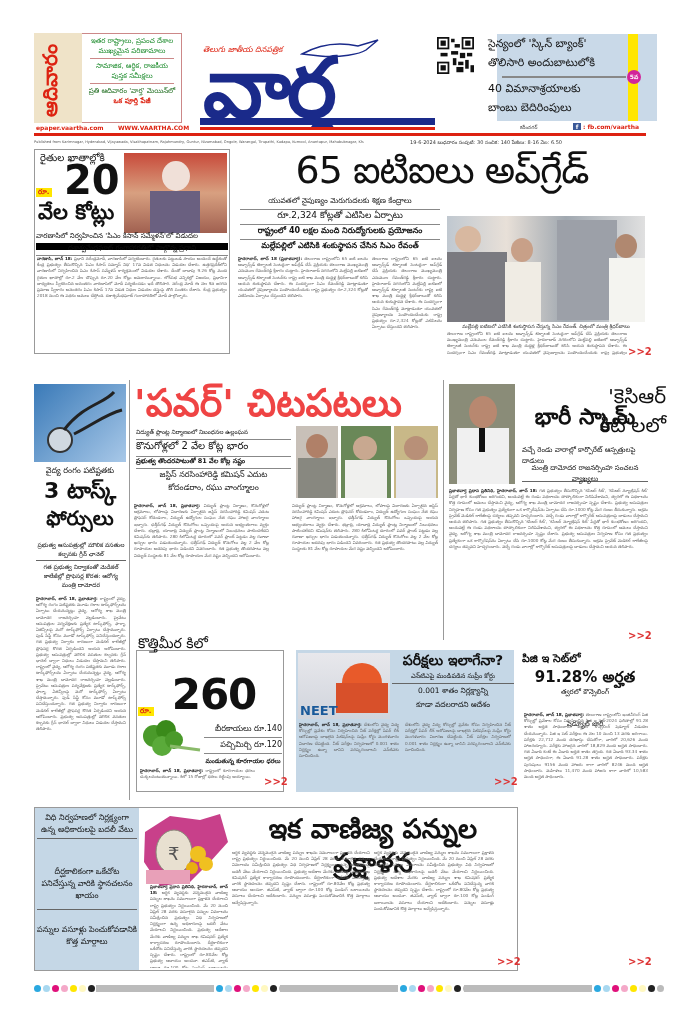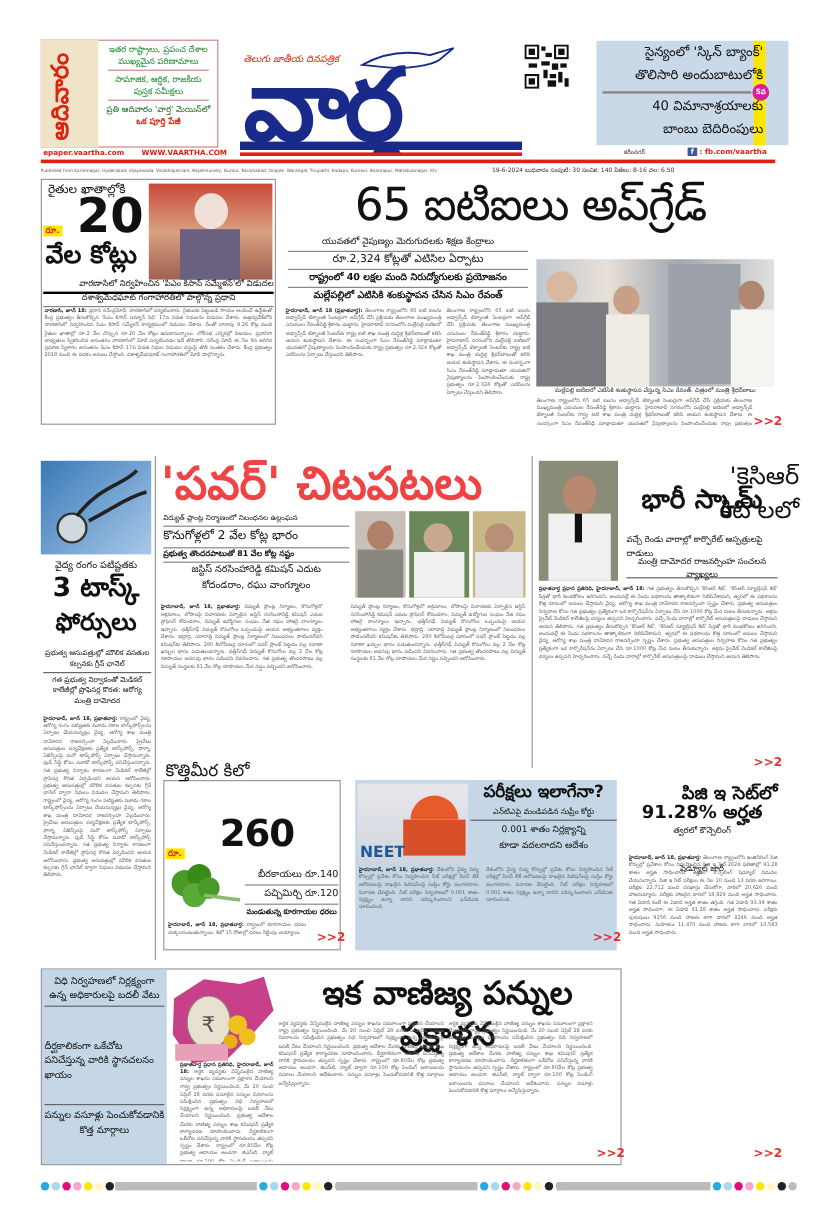--- a/index.html
+++ b/index.html
@@ -12,21 +12,21 @@
 #mast-box{left:34px;top:33px;width:148px;height:90px;border:1px solid #c88;background:#fff}
 #mast-left{left:34px;top:33px;width:48px;height:90px;background:#efe3c8}
 #mast-left-text{left:36px;top:40px;width:44px;height:80px;color:#d21;font-size:20px;font-weight:bold;writing-mode:vertical-rl;transform:rotate(180deg);text-align:center}
 #mast-green{left:84px;top:36px;width:96px;color:#1a8a2a;font-size:7px;line-height:10px;text-align:center}
 #tagline{left:203px;top:45px;color:#d21;font-size:8px;font-style:italic}
 #logo-bar{left:200px;top:127px;width:235px;height:3px;background:#d21}
 #qr{left:437px;top:37px;width:37px;height:37px}
 #promo{left:497px;top:34px;width:160px;height:87px;background:#c9d9e8}
 #promo-strip{left:628px;top:34px;width:10px;height:87px;background:#ffe600}
 #promo-dot{left:627px;top:70px;width:14px;height:14px;border-radius:50%;background:#d2249a;color:#fff;font-size:6px;text-align:center;line-height:14px;font-weight:bold}
-#promo-l1,#promo-l2,#promo-l3,#promo-l4{position:absolute;left:508px;width:128px;text-align:right;font-size:11px;color:#111}
+#promo-l1,#promo-l2,#promo-l3,#promo-l4{position:absolute;left:488px;width:128px;text-align:left;font-size:11px;color:#111}
 #promo-div{left:502px;top:76px;width:124px;height:2px;background:#888}
 #red-rule{left:34px;top:133px;width:612px;height:3px;background:#d21}
 #pub-line{left:34px;top:140px;width:330px;font-size:3.6px;color:#555;white-space:nowrap;overflow:hidden}
 #dateline{left:410px;top:139px;font-size:5px;color:#333}
 
 .frame{border:1px solid #999}
 .blue-bg{background:#c5d7e6}
 .img{background:#bbb}
 .dots{position:absolute;top:983px;height:10px;display:flex;align-items:center;gap:2px}
 .dot{width:7px;height:7px;border-radius:50%}
@@ -101,21 +101,21 @@
 
 <div class="abs frame" style="left:34px;top:149px;width:196px;height:205px"></div>
 <div class="abs" style="left:40px;top:152px;font-size:10px;color:#111">రైతుల ఖాతాల్లోకి</div>
 <div class="abs" style="left:64px;top:160px;font-size:40px;font-weight:bold;line-height:40px;color:#111">20</div>
 <div class="abs" style="left:36px;top:188px;background:#ffe600;color:#d21;font-size:7px;font-weight:bold;padding:0 2px">రూ.</div>
 <div class="abs" style="left:38px;top:200px;font-size:21px;font-weight:bold;color:#111">వేల కోట్లు</div>
 <div class="abs img" style="left:124px;top:153px;width:103px;height:80px;background:linear-gradient(180deg,#c84a3a 0%,#d8a080 50%,#a06050 100%)">
   <div style="position:absolute;left:38px;top:8px;width:28px;height:30px;border-radius:50%;background:#f0e0d8"></div>
   <div style="position:absolute;left:26px;top:38px;width:50px;height:42px;background:#6a6080"></div>
 </div>
-<div class="abs" style="left:36px;top:232px;width:192px;font-size:7px;text-align:right;border-bottom:2px solid #000000;padding-bottom:2px">వారణాసిలో నిర్వహించిన 'పిఎం కిసాన్ సమ్మేళన్'లో విడుదల</div>
+<div class="abs" style="left:36px;top:232px;width:192px;font-size:7px;text-align:left;border-bottom:7px solid #000000;padding-bottom:2px">వారణాసిలో నిర్వహించిన 'పిఎం కిసాన్ సమ్మేళన్'లో విడుదల</div>
 <div class="abs" style="left:36px;top:244px;width:192px;font-size:7px;text-align:center;border-bottom:1px solid #888;padding-bottom:2px">దశాశ్వమేధఘాట్ గంగాహారతిలో పాల్గొన్న ప్రధాని</div>
 <div class="abs body-txt" style="left:37px;top:256px;width:190px;height:96px"><b>వారణాసి, జూన్ 18:</b> <span>ప్రధాని నరేంద్రమోదీ, వారణాసిలో పర్యటించారు. రైతులకు పెట్టుబడి సాయం అందించే ఉద్దేశంతో కేంద్ర ప్రభుత్వం తీసుకొచ్చిన 'పిఎం కిసాన్ సమ్మాన్ నిధి' 17వ విడత నిధులను విడుదల చేశారు. ఉత్తరప్రదేశ్‌లోని వారణాసిలో నిర్వహించిన పిఎం కిసాన్ సమ్మేళన్ కార్యక్రమంలో విడుదల చేశారు. దీంతో దాదాపు 9.26 కోట్ల మంది రైతుల ఖాతాల్లో రూ.2 వేల చొప్పున రూ.20 వేల కోట్లు జమకానున్నాయి. లోక్‌సభ ఎన్నికల్లో విజయం, ప్రధానిగా బాధ్యతలు స్వీకరించిన అనంతరం వారణాసిలో మోదీ పర్యటించడం ఇదే తొలిసారి. నరేంద్ర మోదీ ఈ నెల 9న జరిగిన ప్రమాణ స్వీకారం అనంతరం పిఎం కిసాన్ 17వ విడత నిధుల విడుదల దస్త్రంపై తొలి సంతకం చేశారు. కేంద్ర ప్రభుత్వం 2018 నుంచి ఈ పథకం అమలు చేస్తోంది. దశాశ్వమేధఘాట్ గంగాహారతిలో మోదీ పాల్గొన్నారు.</span></div>
 
 <div class="abs" style="left:236px;top:146px;width:412px;font-size:38px;font-weight:normal;line-height:48px;text-align:center;color:#111;letter-spacing:-1px">65 ఐటిఐలు అప్‌గ్రేడ్</div>
 <div class="abs" style="left:240px;top:196px;width:200px;font-size:7.5px;text-align:center;border-bottom:1px solid #888;padding-bottom:2px">యువతలో నైపుణ్యం మెరుగుదలకు శిక్షణ కేంద్రాలు</div>
 <div class="abs" style="left:240px;top:210px;width:200px;font-size:9px;text-align:center;border-bottom:1px solid #888;padding-bottom:2px">రూ.2,324 కోట్లతో ఎటిసిల ఏర్పాటు</div>
 <div class="abs" style="left:240px;top:226px;width:200px;font-size:8px;font-weight:bold;text-align:center;border-bottom:1px solid #888;padding-bottom:2px">రాష్ట్రంలో 40 లక్షల మంది నిరుద్యోగులకు ప్రయోజనం</div>
 <div class="abs" style="left:240px;top:241px;width:200px;font-size:8px;font-weight:bold;text-align:center;padding-bottom:2px">మల్లేపల్లిలో ఎటిసికి శంకుస్థాపన చేసిన సిఎం రేవంత్</div>
 <div class="abs body-txt" style="left:238px;top:256px;width:130px;height:100px"><b>హైదరాబాద్, జూన్ 18 (ప్రభాతవార్త):</b> <span>తెలంగాణ రాష్ట్రంలోని 65 ఐటి ఐలను అడ్వాన్స్‌డ్ టెక్నాలజీ సెంటర్లుగా అప్‌గ్రేడ్ చేసే ప్రక్రియకు తెలంగాణ ముఖ్యమంత్రి ఎనుముల రేవంత్‌రెడ్డి శ్రీకారం చుట్టారు. హైదరాబాద్ నగరంలోని మల్లేపల్లి ఐటిఐలో అడ్వాన్స్‌డ్ టెక్నాలజీ సెంటర్‌కు రాష్ట్ర ఐటి శాఖ మంత్రి దుద్దిళ్ల శ్రీధర్‌బాబుతో కలిసి ఆయన శంకుస్థాపన చేశారు. ఈ సందర్భంగా సిఎం రేవంత్‌రెడ్డి మాట్లాడుతూ యువతలో నైపుణ్యాలను పెంపొందించేందుకు రాష్ట్ర ప్రభుత్వం రూ.2,324 కోట్లతో ఎటిసిలను ఏర్పాటు చేస్తుందని తెలిపారు.</span></div>
 <div class="abs body-txt" style="left:372px;top:256px;width:70px;height:100px">తెలంగాణ రాష్ట్రంలోని 65 ఐటి ఐలను అడ్వాన్స్‌డ్ టెక్నాలజీ సెంటర్లుగా అప్‌గ్రేడ్ చేసే ప్రక్రియకు తెలంగాణ ముఖ్యమంత్రి ఎనుముల రేవంత్‌రెడ్డి శ్రీకారం చుట్టారు. హైదరాబాద్ నగరంలోని మల్లేపల్లి ఐటిఐలో అడ్వాన్స్‌డ్ టెక్నాలజీ సెంటర్‌కు రాష్ట్ర ఐటి శాఖ మంత్రి దుద్దిళ్ల శ్రీధర్‌బాబుతో కలిసి ఆయన శంకుస్థాపన చేశారు. ఈ సందర్భంగా సిఎం రేవంత్‌రెడ్డి మాట్లాడుతూ యువతలో నైపుణ్యాలను పెంపొందించేందుకు రాష్ట్ర ప్రభుత్వం రూ.2,324 కోట్లతో ఎటిసిలను ఏర్పాటు చేస్తుందని తెలిపారు.</div>
@@ -175,21 +175,21 @@
 </div>
 <div class="abs" style="left:540px;top:384px;width:126px;font-size:20px;text-align:right">'కెసిఆర్ కిట్'లలో</div>
 <div class="abs" style="left:522px;top:404px;width:126px;font-size:22px;font-weight:bold;text-align:center">భారీ స్కామ్</div>
 <div class="abs" style="left:522px;top:445px;width:126px;font-size:7px;line-height:11px;text-align:left;border-bottom:1px solid #666;padding-bottom:14px">వచ్చే రెండు వారాల్లో కార్పొరేట్ ఆస్పత్రులపై దాడులు</div>
 <div class="abs" style="left:522px;top:463px;width:126px;font-size:7px;line-height:11px;text-align:center">మంత్రి దామోదర రాజనర్సింహ సంచలన వ్యాఖ్యలు</div>
 <div class="abs body-txt" style="left:449px;top:488px;width:199px;height:150px"><b>ప్రభాతవార్త ప్రధాన ప్రతినిధి, హైదరాబాద్, జూన్ 18:</b> <span>గత ప్రభుత్వం తీసుకొచ్చిన 'కెసిఆర్ కిట్', 'కెసిఆర్ న్యూట్రిషన్ కిట్' పేర్లతో భారీ కుంభకోణం జరిగిందని, అందువల్లే ఈ రెండు పథకాలను తాత్కాలికంగా నిలిపివేశామని, త్వరలో ఈ పథకాలను కొత్త రూపంలో అమలు చేస్తామని వైద్య, ఆరోగ్య శాఖ మంత్రి దామోదర రాజనర్సింహ స్పష్టం చేశారు. ప్రభుత్వ ఆసుపత్రుల నిర్వహణ కోసం గత ప్రభుత్వం ప్రత్యేకంగా ఒక కార్పొరేషన్‌ను ఏర్పాటు చేసి రూ.1000 కోట్ల మేర రుణం తీసుకున్నారు. అక్రమ ప్రైవేట్ మెడికల్ కాలేజీలపై చర్యలు తప్పవని హెచ్చరించారు. వచ్చే రెండు వారాల్లో కార్పొరేట్ ఆసుపత్రులపై దాడులు చేస్తామని ఆయన తెలిపారు.</span> <span>గత ప్రభుత్వం తీసుకొచ్చిన 'కెసిఆర్ కిట్', 'కెసిఆర్ న్యూట్రిషన్ కిట్' పేర్లతో భారీ కుంభకోణం జరిగిందని, అందువల్లే ఈ రెండు పథకాలను తాత్కాలికంగా నిలిపివేశామని, త్వరలో ఈ పథకాలను కొత్త రూపంలో అమలు చేస్తామని వైద్య, ఆరోగ్య శాఖ మంత్రి దామోదర రాజనర్సింహ స్పష్టం చేశారు. ప్రభుత్వ ఆసుపత్రుల నిర్వహణ కోసం గత ప్రభుత్వం ప్రత్యేకంగా ఒక కార్పొరేషన్‌ను ఏర్పాటు చేసి రూ.1000 కోట్ల మేర రుణం తీసుకున్నారు. అక్రమ ప్రైవేట్ మెడికల్ కాలేజీలపై చర్యలు తప్పవని హెచ్చరించారు. వచ్చే రెండు వారాల్లో కార్పొరేట్ ఆసుపత్రులపై దాడులు చేస్తామని ఆయన తెలిపారు.</span></div>
 <div class="abs more" style="left:628px;top:630px">&gt;&gt;2</div>
 
 <div class="abs frame" style="left:136px;top:650px;width:148px;height:142px"></div>
 <div class="abs" style="left:138px;top:635px;width:120px;font-size:14px;text-align:left">కొత్తిమీర కిలో</div>
-<div class="abs" style="left:146px;top:676px;width:136px;font-size:31px;font-weight:bold;line-height:38px;text-align:center;letter-spacing:-1px">260</div>
+<div class="abs" style="left:146px;top:676px;width:136px;font-size:42px;font-weight:bold;line-height:38px;text-align:center;letter-spacing:-1px">260</div>
 <div class="abs" style="left:138px;top:707px;background:#ffe600;color:#d21;font-size:7px;font-weight:bold;padding:0 2px">రూ.</div>
 <svg class="abs" style="left:140px;top:718px" width="62" height="42" viewBox="0 0 62 42">
   <circle cx="14" cy="18" r="11" fill="#4a9a2a"></circle>
     <circle cx="26" cy="12" r="10" fill="#3a8a1a"></circle>
     <circle cx="22" cy="28" r="10" fill="#5aaa3a"></circle>
     <circle cx="34" cy="22" r="9" fill="#4a9a2a"></circle>
   <path d="M30 28 L60 32" stroke="#8aba6a" stroke-width="3"></path>
 </svg>
 <div class="abs" style="left:204px;top:724px;width:78px;font-size:8px;text-align:right;border-bottom:1px solid #888;padding-bottom:2px">బీరకాయలు రూ.140</div>
 <div class="abs" style="left:204px;top:740px;width:78px;font-size:8px;text-align:right;border-bottom:1px solid #888;padding-bottom:2px">పచ్చిమిర్చి రూ.120</div>
@@ -204,31 +204,31 @@
   <div style="position:absolute;left:2px;top:50px;color:#1a5a9a;font-size:13px;font-weight:bold">NEET</div>
 </div>
 <div class="abs" style="left:392px;top:652px;width:122px;font-size:14px;font-weight:bold;text-align:center">పరీక్షలు ఇలాగేనా?</div>
 <div class="abs" style="left:392px;top:672px;width:122px;font-size:6.5px;text-align:center;border-bottom:1px solid #666;padding-bottom:2px">ఎన్‌టిఎపై మండిపడిన సుప్రీం కోర్టు</div>
 <div class="abs" style="left:392px;top:686px;width:122px;font-size:7.5px;text-align:center">0.001 శాతం నిర్లక్ష్యాన్ని</div>
 <div class="abs" style="left:392px;top:700px;width:122px;font-size:7.5px;text-align:center">కూడా వదలరాదని ఆదేశం</div>
 <div class="abs body-txt" style="left:299px;top:722px;width:100px;height:68px"><b>హైదరాబాద్, జూన్ 18, ప్రభాతవార్త:</b> <span>దేశంలోని వైద్య విద్య కోర్సుల్లో ప్రవేశం కోసం నిర్వహించిన నీట్ పరీక్షల్లో పేపర్ లీక్ ఆరోపణలపై దాఖలైన పిటిషన్‌లపై సుప్రీం కోర్టు మంగళవారం విచారణ చేపట్టింది. నీట్ పరీక్షల నిర్వహణలో 0.001 శాతం నిర్లక్ష్యం ఉన్నా దానిని పరిష్కరించాలని ఎన్‌టిఎకు సూచించింది.</span></div>
 <div class="abs body-txt" style="left:405px;top:722px;width:106px;height:68px">దేశంలోని వైద్య విద్య కోర్సుల్లో ప్రవేశం కోసం నిర్వహించిన నీట్ పరీక్షల్లో పేపర్ లీక్ ఆరోపణలపై దాఖలైన పిటిషన్‌లపై సుప్రీం కోర్టు మంగళవారం విచారణ చేపట్టింది. నీట్ పరీక్షల నిర్వహణలో 0.001 శాతం నిర్లక్ష్యం ఉన్నా దానిని పరిష్కరించాలని ఎన్‌టిఎకు సూచించింది.</div>
 <div class="abs more" style="left:494px;top:776px">&gt;&gt;2</div>
 
-<div class="abs" style="left:522px;top:652px;width:126px;font-size:15px;font-weight:bold;text-align:right">పిజి ఇ సెట్‌లో</div>
+<div class="abs" style="left:522px;top:652px;width:126px;font-size:11px;font-weight:bold;text-align:left">పిజి ఇ సెట్‌లో</div>
 <div class="abs" style="left:522px;top:668px;width:126px;font-size:15px;font-weight:bold;text-align:center">91.28% అర్హత</div>
 <div class="abs" style="left:522px;top:688px;width:126px;font-size:7px;text-align:center">త్వరలో కౌన్సెలింగ్</div>
 <div class="abs" style="left:522px;top:720px;width:126px;font-size:7px;text-align:center">షెడ్యూల్ జారీ</div>
 <div class="abs body-txt" style="left:524px;top:712px;width:124px;height:250px"><b>హైదరాబాద్, జూన్ 18, ప్రభాతవార్త:</b> <span>తెలంగాణ రాష్ట్రంలోని ఇంజినీరింగ్ పిజి కోర్సుల్లో ప్రవేశాల కోసం నిర్వహించిన పిజి ఇ సెట్-2024 ఫలితాల్లో 91.28 శాతం అర్హత సాధించారు. త్వరలో కౌన్సెలింగ్ షెడ్యూల్ విడుదల చేయనున్నారు. పిజి ఇ సెట్ పరీక్షలు ఈ నెల 10 నుంచి 13 వరకు జరిగాయి. పరీక్షకు 22,712 మంది దరఖాస్తు చేసుకోగా, వారిలో 20,626 మంది హాజరయ్యారు. పరీక్షకు హాజరైన వారిలో 18,829 మంది అర్హత సాధించారు. గత ఏడాది కంటే ఈ ఏడాది అర్హత శాతం తగ్గింది. గత ఏడాది 93.34 శాతం అర్హత సాధించగా, ఈ ఏడాది 91.28 శాతం అర్హత సాధించారు. పరీక్షకు పురుషులు 9156 మంది హాజరు కాగా వారిలో 8246 మంది అర్హత సాధించారు. మహిళలు 11,470 మంది హాజరు కాగా వారిలో 10,583 మంది అర్హత సాధించారు.</span></div>
 <div class="abs more" style="left:628px;top:956px">&gt;&gt;2</div>
 
 <div class="abs frame" style="left:34px;top:807px;width:484px;height:164px"></div>
 <div class="abs blue-bg" style="left:35px;top:808px;width:104px;height:162px"></div>
 <div class="abs" style="left:37px;top:812px;width:100px;font-size:8px;line-height:12px;text-align:center;border-bottom:1px solid #666;padding-bottom:2px">విధి నిర్వహణలో నిర్లక్ష్యంగా ఉన్న అధికారులపై బదలీ వేటు</div>
-<div class="abs" style="left:37px;top:866px;width:100px;font-size:8px;line-height:12px;border-bottom:1px solid #666;padding-bottom:18px">దీర్ఘకాలికంగా ఒకేచోట పనిచేస్తున్న వారికి స్థానచలనం ఖాయం</div>
+<div class="abs" style="left:37px;top:866px;width:100px;font-size:8px;line-height:12px;text-align:center;border-bottom:1px solid #666;padding-bottom:7px">దీర్ఘకాలికంగా ఒకేచోట పనిచేస్తున్న వారికి స్థానచలనం ఖాయం</div>
 <div class="abs" style="left:37px;top:924px;width:100px;font-size:8px;line-height:12px;text-align:center">పన్నుల వసూళ్లు పెంచుకోవడానికి కొత్త మార్గాలు</div>
 <svg class="abs" style="left:140px;top:812px" width="90" height="80" viewBox="0 0 90 80">
   <path d="M5 20 L30 4 L60 8 L80 2 L88 30 L70 50 L50 70 L20 74 L4 50 Z" fill="#c8408a"></path>
   <ellipse cx="34" cy="40" rx="18" ry="22" fill="#e8e0d0" stroke="#887" stroke-width="1"></ellipse>
   <text x="28" y="48" font-size="18" fill="#555" font-family="DejaVu Sans, sans-serif">₹</text>
   <circle cx="58" cy="42" r="8" fill="#f0c020"></circle>
     <circle cx="66" cy="52" r="7" fill="#f0c020"></circle>
     <circle cx="52" cy="56" r="6" fill="#e8b010"></circle>
   <rect x="6" y="58" width="44" height="14" fill="#e8a0b8"></rect>
 </svg>

